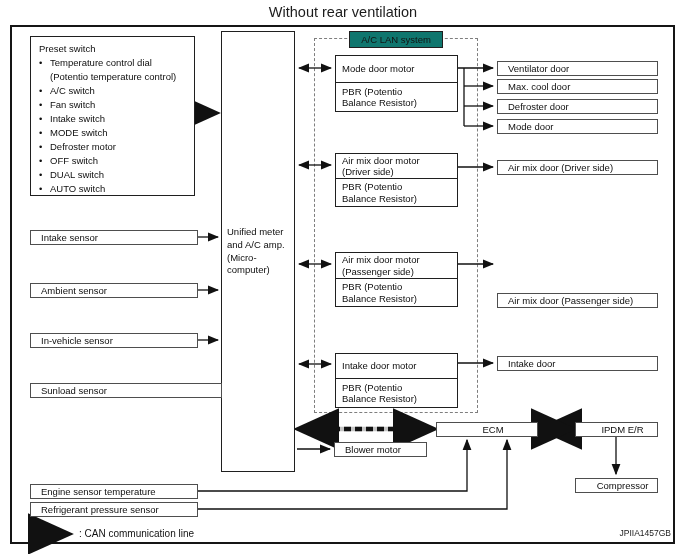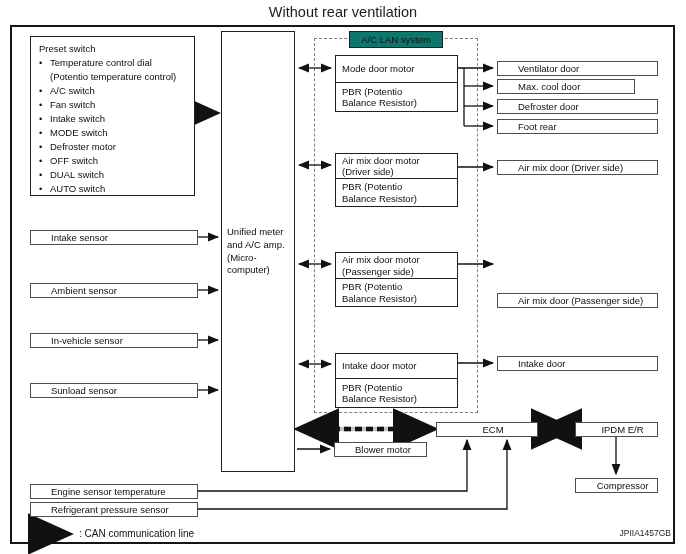--- a/index.html
+++ b/index.html
@@ -6,21 +6,21 @@
   #page{position:relative;width:686px;height:554px;background:#fff;
         font-family:"Liberation Sans","DejaVu Sans",sans-serif;color:#111;overflow:hidden;}
   #title{position:absolute;top:4px;left:0;width:686px;text-align:center;
          font-size:14.5px;color:#1c1c1c;}
   #frame{position:absolute;left:10px;top:25px;width:665px;height:519px;
          border:2px solid #151515;box-sizing:border-box;}
   svg.wires{position:absolute;left:0;top:0;z-index:2;}
   .box{position:absolute;box-sizing:border-box;background:#fff;border:1.5px solid #1f1f1f;
        font-size:9.5px;line-height:11.5px;color:#0e0e0e;z-index:3;}
   .sbox{position:absolute;box-sizing:border-box;background:#fff;border:1.7px solid #4e4e4e;
-        height:15px;display:flex;align-items:center;padding-left:20px;
+        height:15px;display:flex;align-items:center;padding-left:10px;
         font-size:9.5px;color:#0e0e0e;z-index:3;}
   .cbox{padding-left:12px;justify-content:center;}
   .lanbox{position:absolute;left:314px;top:38px;width:164px;height:375px;
           border:1.5px dashed #7e7e7e;box-sizing:border-box;z-index:1;}
   .lanlabel{position:absolute;left:349px;top:31px;width:94px;height:17px;
             display:flex;align-items:center;justify-content:center;z-index:4;
             font-size:9.5px;border:1.5px solid #1f1f1f;background:#0f766e;box-sizing:border-box;}
   .cell{display:flex;flex-direction:column;justify-content:center;padding-left:6px;box-sizing:border-box;}
   .cell.div{border-top:1.5px solid #1f1f1f;}
   #preset{left:30px;top:36px;width:165px;height:160px;padding:5px 2px 0 8px;}
@@ -153,21 +153,21 @@
 
   <div class="sbox" style="left:30px;top:230px;width:168px;">
       <span>Intake sensor</span>
     </div>
   <div class="sbox" style="left:30px;top:283px;width:168px;">
       <span>Ambient sensor</span>
     </div>
   <div class="sbox" style="left:30px;top:333px;width:168px;">
       <span>In-vehicle sensor</span>
     </div>
-  <div class="sbox" style="left:30px;top:383px;width:168px;">
+  <div class="sbox" style="left:30px;top:383px;width:192px;">
       <span>Sunload sensor</span>
     </div>
   <div class="sbox" style="left:30px;top:484px;width:168px;">
       <span>Engine sensor temperature</span>
     </div>
   <div class="sbox" style="left:30px;top:502px;width:168px;">
       <span>Refrigerant pressure sensor</span>
     </div>
 
   <div class="lanlabel">A/C LAN system</div>
@@ -207,28 +207,28 @@
       </div>
     <div class="cell div" style="height:29px;">
       <div>PBR (Potentio</div>
         <div>Balance Resistor)</div>
       </div>
   </div>
 
   <div class="sbox" style="left:497px;top:61px;width:161px;">
       <span>Ventilator door</span>
     </div>
-  <div class="sbox" style="left:497px;top:79px;width:138px;">
+  <div class="sbox" style="left:497px;top:79px;width:161px;">
       <span>Max. cool door</span>
     </div>
   <div class="sbox" style="left:497px;top:99px;width:161px;">
       <span>Defroster door</span>
     </div>
   <div class="sbox" style="left:497px;top:119px;width:161px;">
-      <span>Foot rear</span>
+      <span>Mode door</span>
     </div>
   <div class="sbox" style="left:497px;top:160px;width:161px;">
       <span>Air mix door (Driver side)</span>
     </div>
   <div class="sbox" style="left:497px;top:257px;width:161px;margin-top:36px;">
       <span>Air mix door (Passenger side)</span>
     </div>
   <div class="sbox" style="left:497px;top:356px;width:161px;">
       <span>Intake door</span>
     </div>

